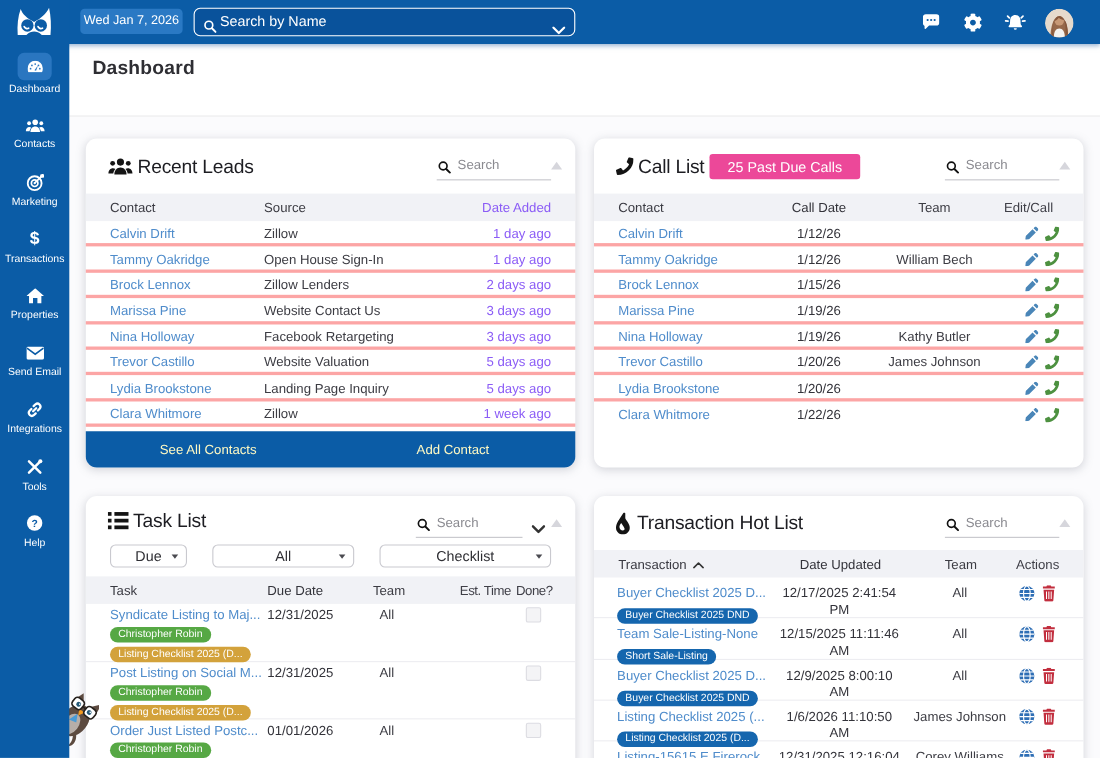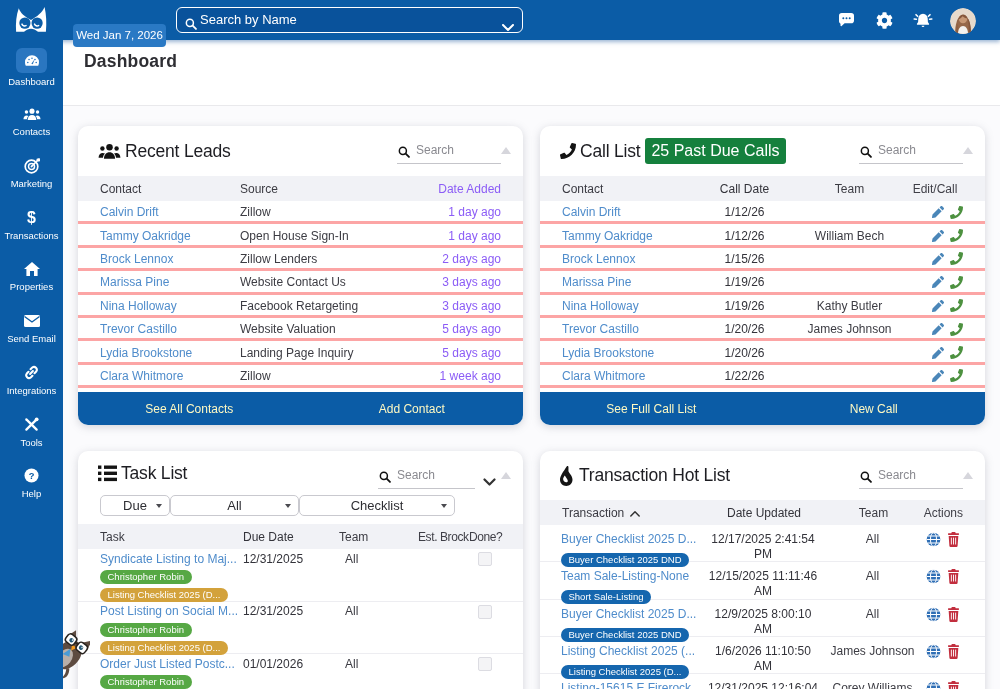--- a/index.html
+++ b/index.html
@@ -1,19 +1,19 @@
 <!DOCTYPE html>
 <html><head>
 <meta charset="utf-8">
 <style>
 *{margin:0;padding:0;box-sizing:border-box}
 html,body{width:1000px;height:689px;overflow:hidden;font-family:"Liberation Sans",sans-serif;background:#fbfbfd;position:relative}
 .topbar{position:absolute;top:0;left:0;width:1000px;height:40px;background:#0b5ca6;z-index:5;box-shadow:0 2px 4px rgba(60,110,170,.5)}
 .sidebar{position:absolute;top:0;left:0;width:63px;height:689px;background:#0b5ca6;z-index:6}
-.datechip{position:absolute;left:73px;top:24px;width:93px;height:23px;background:#2a79c4;border-radius:4px;color:#fff;font-size:11.5px;line-height:23px;text-align:center;z-index:7}
+.datechip{position:absolute;left:73px;top:8px;width:93px;height:23px;background:#2a79c4;border-radius:4px;color:#fff;font-size:11.5px;line-height:23px;text-align:center;z-index:7}
 .topsearch{position:absolute;left:176px;top:7px;width:347px;height:26px;background:#09529b;border:1.5px solid #fff;border-radius:6px;z-index:7;color:#fff;font-size:13px;line-height:23px;padding-left:23px}
 .topsearch .mag{position:absolute;left:8px;top:6px}
 .topsearch .chev{position:absolute;right:8px;top:8px}
 .topicons{position:absolute;top:0;right:0;height:40px;z-index:7}
 .ticon{position:absolute;top:12px}
 
 .sitem{position:absolute;left:0;width:63px;text-align:center;color:#fff;font-size:9.5px;z-index:7}
 .sitem .ic{display:flex;align-items:center;justify-content:center;height:17px;margin-bottom:4px}
 .dashbox{position:absolute;left:16px;top:48px;width:31px;height:25px;background:#2a76c0;border-radius:6px;display:flex;align-items:center;justify-content:center;z-index:7}
 .dashlabel{position:absolute;left:0;top:76px;width:63px;text-align:center;color:#fff;font-size:9.5px;z-index:7}
@@ -26,37 +26,37 @@
 .panel{position:absolute;background:#fff;border-radius:10px;box-shadow:0 2px 9px rgba(110,115,130,.28)}
 #p1{left:15px;top:86px;width:445px;height:299px}
 #p2{left:477px;top:86px;width:445px;height:299px}
 #p3{left:15px;top:411px;width:445px;height:300px}
 #p4{left:477px;top:411px;width:445px;height:300px}
 .phead{display:flex;align-items:center;height:50px;padding-left:20px;position:relative}
 .ptitle{font-size:17.5px;letter-spacing:-.2px;color:#1d1d22;margin-left:4px}
 .psearch{position:absolute;right:22px;top:17px;width:104px;border-bottom:1px solid #c5c5ca;height:21px;color:#8a8a90;font-size:12px;padding-left:19px}
 .psearch .mag{position:absolute;left:1px;top:3px}
 .ptri{position:absolute;right:12px;top:21px;width:0;height:0;border-left:5px solid transparent;border-right:5px solid transparent;border-bottom:7px solid #d6d6dc}
-.badge{background:#15803d;color:#fff;font-size:16px;border-radius:3px;padding:5px 6px;margin-left:5px;line-height:1}
+.badge{background:#ec4899;color:#fff;font-size:13px;border-radius:3px;padding:5px 16px;margin-left:5px;line-height:1}
 
 .thead{display:flex;align-items:center;height:25px;background:#f1f2f6;font-size:12px;color:#3f3f47;padding:0 22px}
 .row{display:flex;align-items:center;height:23.4px;border-bottom:3px solid #fca5a5;font-size:12px;padding:2px 22px 0}
 .row:last-child{border-bottom:none}
 .c-name{width:140px;color:#4f8ccb;text-align:left;white-space:nowrap;overflow:hidden}
 .c-mid{flex:1;text-align:left;color:#3c3c43;white-space:nowrap}
 .c-date{width:141px;text-align:right;color:#8b5cf6}
 
 .k-name{width:135px;color:#4f8ccb;white-space:nowrap}
 .k-date{width:95px;text-align:center;color:#33333a}
 .k-team{width:115px;text-align:center;color:#3c3c43}
 .k-icons{width:56px;display:flex;justify-content:flex-end;gap:6px;align-items:center}
 .pfoot{position:absolute;left:0;bottom:0;width:100%;height:33px;background:#0b5ca6;border-radius:0 0 10px 10px;display:flex;color:#fef9c3;font-size:12px}
 .pfoot div{flex:1;display:flex;align-items:center;justify-content:center}
 
-.filters{display:flex;height:21px;margin:0 22px 8px;}
+.filters{display:flex;height:21px;margin:0 22px 8px;gap:23px}
 #p3 .phead{height:44px}
 #p4 .phead{height:49px}
 .pillrow{position:absolute;left:21px;top:24px}
 .xrow{position:relative}
 .sel{border:1px solid #c9c9cf;border-radius:5px;height:21px;font-size:13px;color:#2e2e33;display:flex;align-items:center;justify-content:center;position:relative}
 .sel:after{content:"";position:absolute;right:7px;top:8px;width:0;height:0;border-left:3.5px solid transparent;border-right:3.5px solid transparent;border-top:4.5px solid #4a4a50}
 .t-task{width:143px;flex-shrink:0;color:#4f8ccb;white-space:nowrap;overflow:hidden}
 .t-due{width:96px;flex-shrink:0;color:#33333a}
 .t-team{width:79px;flex-shrink:0;color:#3c3c43}
 .t-est{width:51px;flex-shrink:0}
@@ -420,24 +420,20 @@
         <span class="k-team"></span>
         <span class="k-icons">
           <svg width="12" height="12" viewBox="0 0 512 512">
             <path fill="#4a86b8" d="M497.9 142.1l-46.1 46.1-128-128 46.1-46.1c18.7-18.7 49.1-18.7 67.9 0l60.1 60.1c18.8 18.7 18.8 49.1 0 67.9zM284.2 99.8L21.6 362.4.4 483.9c-2.9 16.4 11.4 30.6 27.8 27.8l121.5-21.3 262.6-262.6-128-128z"></path>
           </svg>
           <svg width="13" height="13" viewBox="0 0 512 512">
             <path fill="#4d9140" d="M493.4 24.6l-104-24c-11.3-2.6-22.9 3.3-27.5 13.9l-48 112c-4.2 9.8-1.4 21.3 6.9 28l60.6 49.6c-36 76.7-98.9 140.5-177.2 177.2l-49.6-60.6c-6.8-8.3-18.2-11.1-28-6.9l-112 48C3.9 366.5-2 378.1.6 389.4l24 104C27.1 504.2 36.7 512 48 512c256.1 0 464-207.5 464-464 0-11.2-7.7-20.9-18.6-23.4z"></path>
           </svg>
         </span>
       </div>
-    <div class="pfoot">
-        <div>See Full Call List</div>
-        <div>New Call</div>
-      </div>
   </div>
 
   <div class="panel" id="p3">
     <div class="phead">
       <svg width="19" height="17" viewBox="0 0 19 17">
           <g fill="#141414">
             <rect x="0" y="0.5" width="3.4" height="3.4"></rect>
             <rect x="6" y="0.5" width="13" height="3.4"></rect>
             <rect x="0" y="6.6" width="3.4" height="3.4"></rect>
             <rect x="6" y="6.6" width="13" height="3.4"></rect>
@@ -457,21 +453,21 @@
     </div>
     <div class="filters">
       <span class="sel" style="width:70px">Due</span>
       <span class="sel" style="width:129px">All</span>
       <span class="sel" style="width:156px">Checklist</span>
     </div>
     <div class="thead">
         <span class="t-task" style="color:#3a3a42">Task</span>
         <span class="t-due">Due Date</span>
         <span class="t-team">Team</span>
-        <span class="t-est" style="letter-spacing:-.4px">Est. Brock</span>
+        <span class="t-est" style="letter-spacing:-.4px">Est. Time</span>
         <span style="width:32px;flex-shrink:0;text-align:right;letter-spacing:-.4px">Done?</span>
       </div>
     <div class="trow">
       <div class="line1">
           <span class="t-task">Syndicate Listing to Maj...</span>
           <span class="t-due">12/31/2025</span>
           <span class="t-team" style="padding-left:6px">All</span>
           <span class="t-est"></span>
           <span class="t-done">
             <span class="cbox"></span>

